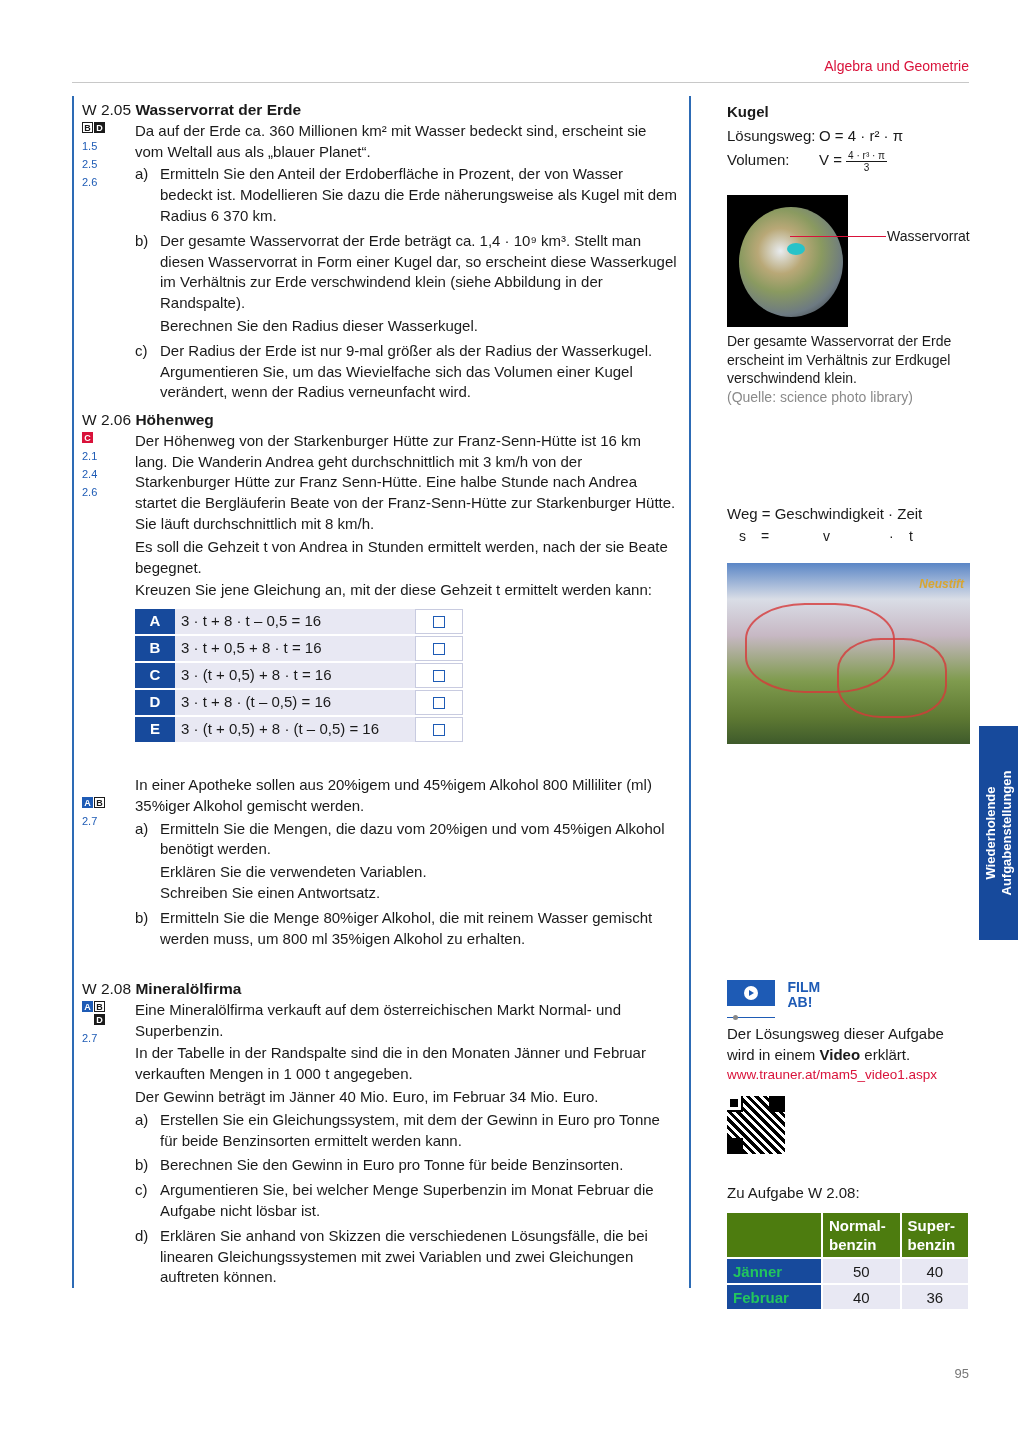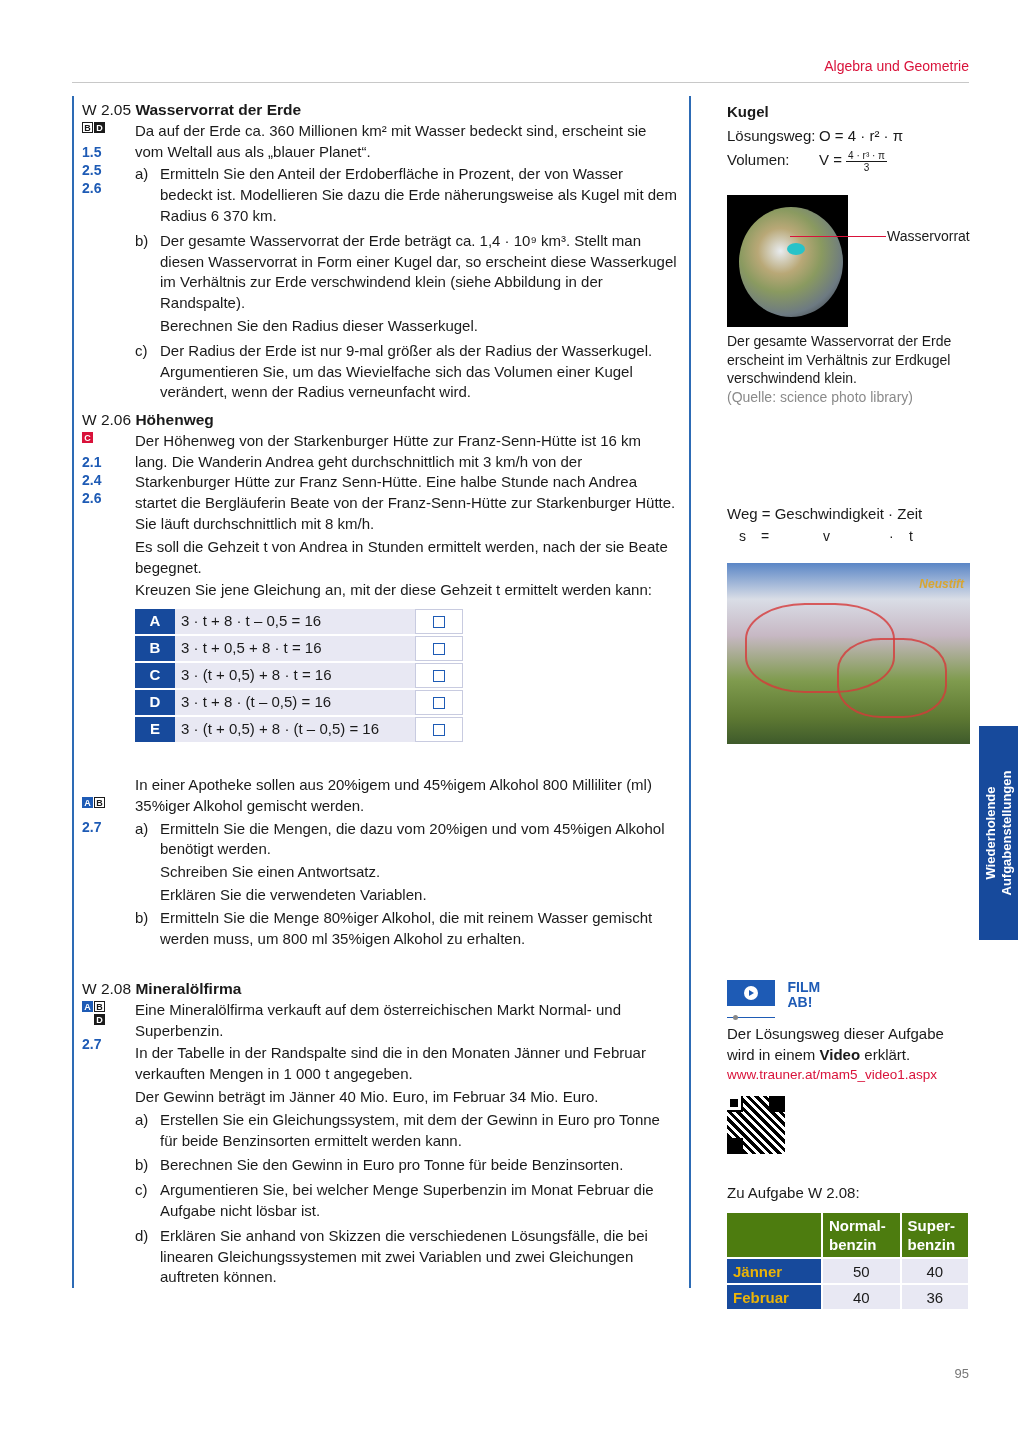--- a/index.html
+++ b/index.html
@@ -10,21 +10,21 @@
   .ex { position: absolute; left: 8px; width: 595px; font-size: 15px; line-height: 20.8px; }
   .ex-title { font-size: 15.5px; }
   .ex-title b { font-weight: bold; }
   .side { position: absolute; left: 0; width: 50px; top: 22px; }
   .badges { display: flex; gap: 1px; height: 12px; }
   .bdg { width: 11px; height: 11px; font-size: 9px; font-weight: bold; line-height: 11px; text-align: center; border: 1px solid #1a1a1a; }
   .bdg.outline { background: #fff; color: #1a1a1a; }
   .bdg.black { background: #1a1a1a; color: #fff; }
   .bdg.blue { background: #1e5bb5; color: #fff; border-color: #1e5bb5; }
   .bdg.red { background: #d9123a; color: #fff; border-color: #d9123a; }
-  .refs { color: #1e5bb5; font-weight: bold; font-size: 14px; line-height: 18px; margin-top: 9px; }
+  .refs { color: #1e5bb5; font-weight: normal; font-size: 11px; line-height: 18px; margin-top: 3px; }
   .body { margin-left: 53px; }
   .body p { margin-bottom: 2px; }
   .item { display: flex; margin-bottom: 2px; }
   .item .lbl { width: 25px; flex: none; }
   .item .txt { flex: 1; }
   .item .txt p { margin-bottom: 2px; }
   table.mc { border-collapse: separate; border-spacing: 0 2px; margin-top: 6px; }
   table.mc td { height: 25px; font-size: 15px; }
   table.mc td.let { width: 40px; background: #174a9c; color: #fff; font-weight: bold; text-align: center; }
   table.mc td.eq { width: 240px; background: #e8e8f3; padding-left: 6px; }
@@ -62,21 +62,21 @@
           linear-gradient(#000,#000) 0 0/16px 16px no-repeat,
           linear-gradient(#000,#000) 42px 0/16px 16px no-repeat,
           linear-gradient(#000,#000) 0 42px/16px 16px no-repeat,
           repeating-linear-gradient(45deg, #000 0 3px, #fff 3px 6px),
           #fff; }
   .qr::before, .qr::after { content: ""; position: absolute; width: 8px; height: 8px; border: 3px solid #fff; }
   .zu { top: 1184px; font-size: 15px; }
   table.fuel { position: absolute; left: 727px; top: 1211px; border-collapse: separate; border-spacing: 2px; width: 245px; margin-left: -2px; }
   table.fuel th { background: #4d7c0f; color: #fff; font-weight: bold; font-size: 15px; text-align: left; padding: 3px 6px; line-height: 19px; }
   table.fuel td { font-size: 15px; height: 24px; }
-  table.fuel td.rowh { background: #174a9c; color: #eab308; font-weight: bold; padding-left: 6px; }
+  table.fuel td.rowh { background: #174a9c; color: #22c55e; font-weight: bold; padding-left: 6px; }
   table.fuel td.val { background: #e8e8f3; text-align: center; }
   .page-num { position: absolute; right: 49px; top: 1366px; color: #777; font-size: 13px; }
 </style>
 </head>
 <body>
 
 <div class="header-title">Algebra und Geometrie</div>
 <div class="header-rule"></div>
 
 <div class="main-col">
@@ -181,22 +181,22 @@
       <div class="refs">
         <div>2.7</div>
       </div>
     </div>
     <div class="body">
       <p>In einer Apotheke sollen aus 20%igem und 45%igem Alkohol 800 Milliliter (ml) 35%iger Alkohol gemischt werden.</p>
       <div class="item">
         <span class="lbl">a)</span>
         <div class="txt">
           <p>Ermitteln Sie die Mengen, die dazu vom 20%igen und vom 45%igen Alkohol benötigt werden.</p>
+          <p style="margin-bottom:0">Erklären Sie die verwendeten Variablen.</p>
           <p>Schreiben Sie einen Antwortsatz.</p>
-          <p style="margin-bottom:0">Erklären Sie die verwendeten Variablen.</p>
         </div>
       </div>
       <div class="item">
         <span class="lbl">b)</span>
         <div class="txt">
             <p>Ermitteln Sie die Menge 80%iger Alkohol, die mit reinem Wasser gemischt werden muss, um 800 ml 35%igen Alkohol zu erhalten.</p>
           </div>
       </div>
     </div>
   </div>

